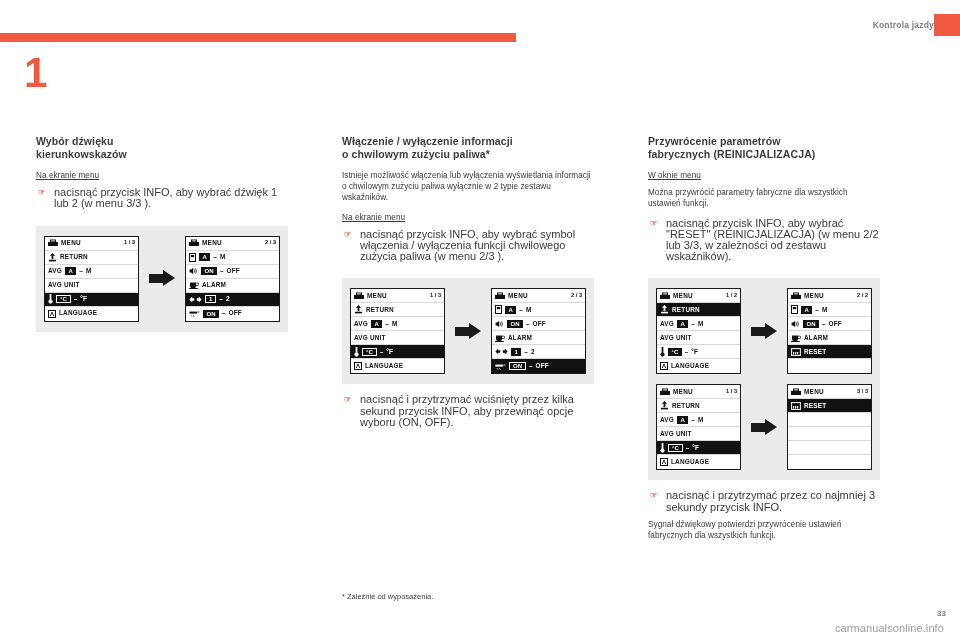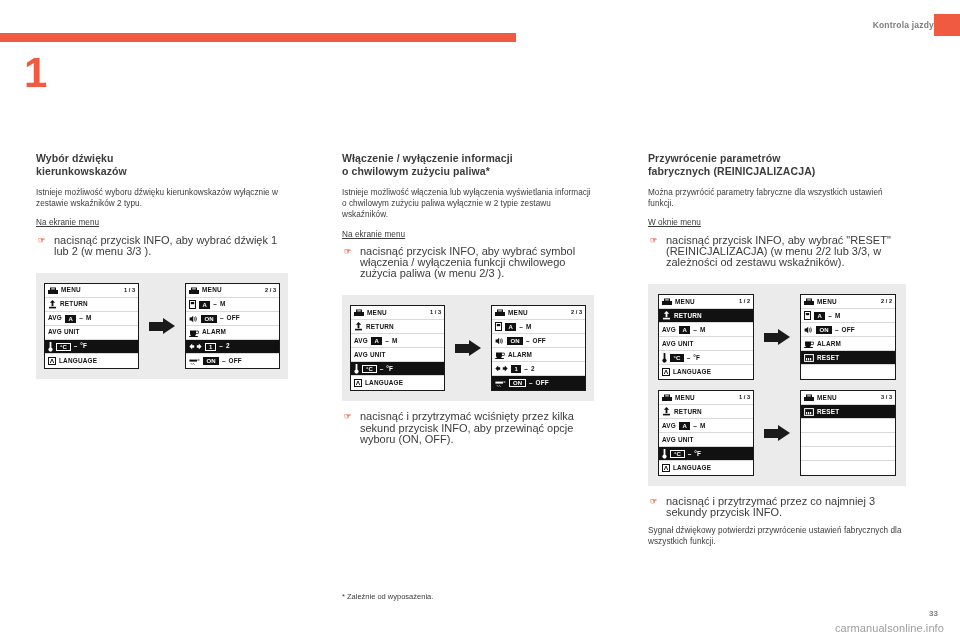--- a/index.html
+++ b/index.html
@@ -27,29 +27,29 @@
   .chap-num {
     position:absolute; left:24px; top:52px;
     font-size:42px; font-weight:bold; color:#f05a41; line-height:1;
     font-family:"Liberation Sans", sans-serif;
   }
   .footer-brand {
     position:absolute; right:16px; bottom:6px;
     font-size:11px; color:#9d9d9d; letter-spacing:.1px;
   }
   .footer-pg {
-    position:absolute; right:22px; bottom:22px;
+    position:absolute; right:14px; bottom:22px;
     font-size:8px; color:#7d7d7d; font-weight:bold;
   }
 
   
-  .col { position:absolute; top:152px; }
+  .col { position:absolute; top:135px; }
   .col-a { left:36px;  width:252px; }
   .col-b { left:342px; width:252px; }
-  .col-c { left:648px; width:258px; }
+  .col-c { left:648px; width:232px; }
 
   h2.sec {
     font-size:10.5px; font-weight:bold; color:#3b3b3b;
     line-height:12.5px; letter-spacing:.1px; margin-bottom:10px;
   }
   p.body {
     font-size:8.2px; color:#3b3b3b; line-height:11.2px;
     letter-spacing:.05px; margin-bottom:8px;
   }
   p.lead { margin-bottom:6px;text-decoration:underline; }
@@ -114,21 +114,20 @@
   <div class="hdr-tab">
     <span class="hdr-label">Kontrola jazdy</span>
     <span class="hdr-block"></span>
   </div>
   <div class="hdr-rule"></div>
   <div class="chap-num">1</div>
 
   <div class="col col-a">
     <h2 class="sec" style="white-space:pre-line">Wybór dźwięku
 kierunkowskazów</h2>
-    <p class="body">Istnieje możliwość wyboru dźwięku kierunkowskazów wyłącznie w zestawie wskaźników 2 typu.</p>
     <p class="body lead">Na ekranie menu</p>
     <div class="bullet">
       <span class="gl">☞</span>
       <span class="tx">nacisnąć przycisk INFO, aby wybrać dźwięk 1 lub 2 (w menu 3/3 ).</span>
     </div>
 
     <div class="spacer-v"></div>
 
     <div class="fig">
       <div class="fig-row">
@@ -411,22 +410,22 @@
       <span class="gl">☞</span>
       <span class="tx">nacisnąć i przytrzymać wciśnięty przez kilka sekund przycisk INFO, aby przewinąć opcje wyboru (ON, OFF).</span>
     </div>
   </div>
 
   <div class="note" style="position:absolute; left:342px; top:592px; width:252px;">* Zależnie od wyposażenia.</div>
 
   <div class="col col-c">
     <h2 class="sec" style="white-space:pre-line">Przywrócenie parametrów
 fabrycznych (REINICJALIZACJA)</h2>
+    <p class="body lead">W oknie menu</p>
     <p class="body">Można przywrócić parametry fabryczne dla wszystkich ustawień funkcji.</p>
-    <p class="body lead">W oknie menu</p>
     <div class="bullet">
       <span class="gl">☞</span>
       <span class="tx">nacisnąć przycisk INFO, aby wybrać "RESET" (REINICJALIZACJA) (w menu 2/2 lub 3/3, w zależności od zestawu wskaźników).</span>
     </div>
 
     <div class="spacer-v"></div>
 
     <div class="fig">
 
       <div class="fig-row">

